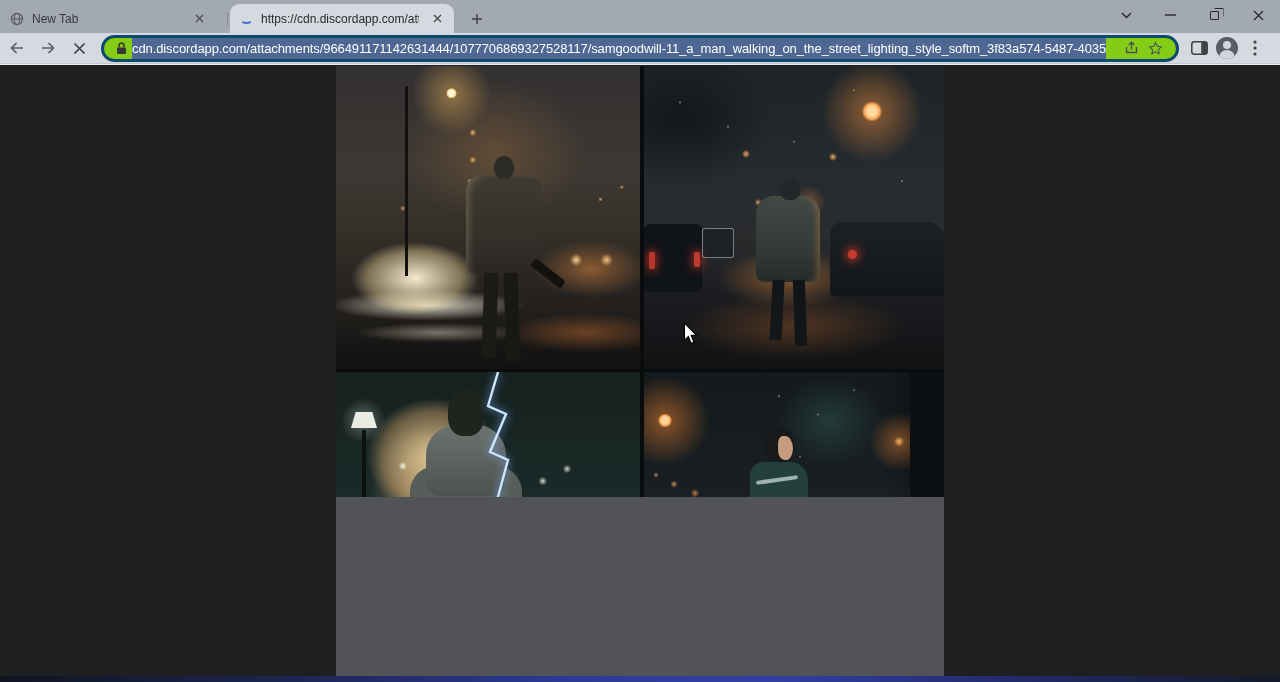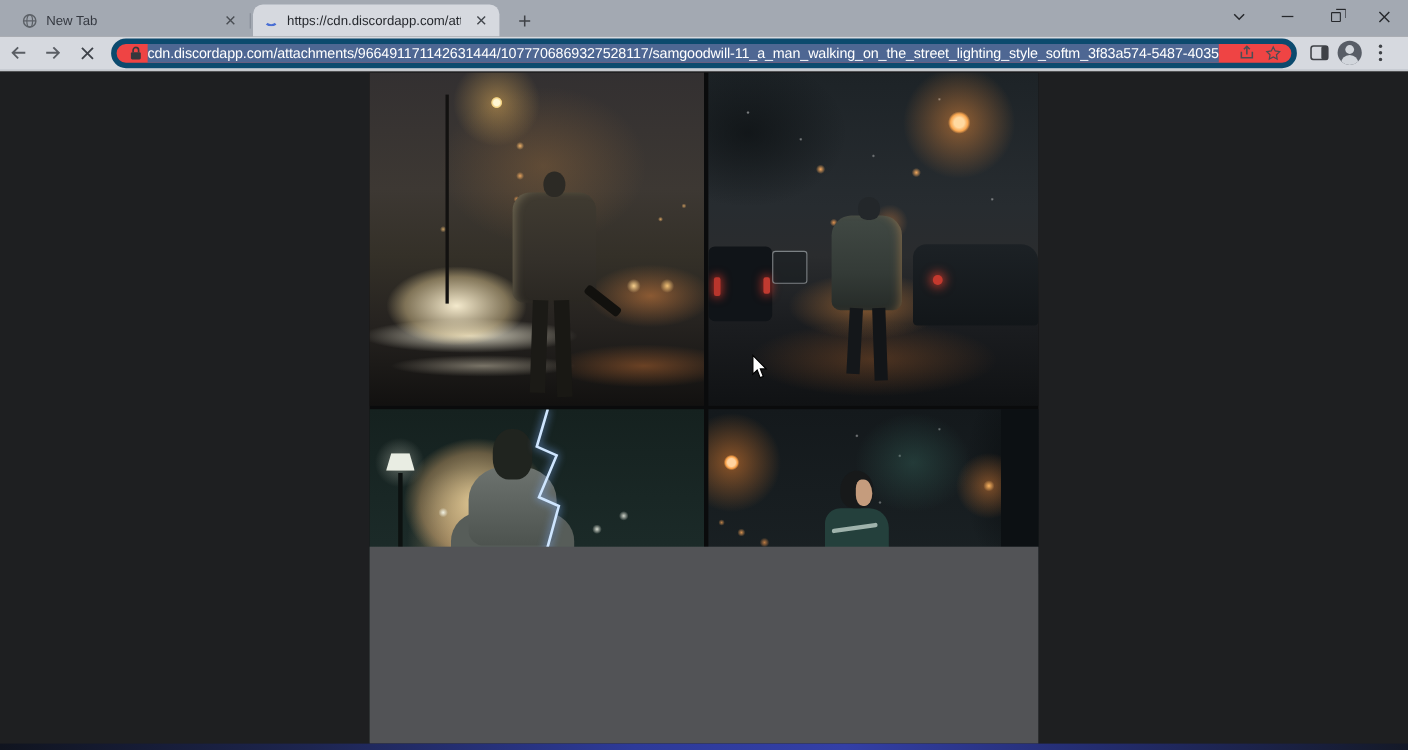--- a/index.html
+++ b/index.html
@@ -3,21 +3,21 @@
 <meta charset="utf-8">
 <style>
   * { margin:0; padding:0; box-sizing:border-box; }
   html,body { width:1280px; height:682px; overflow:hidden; background:#000;
               font-family:"Liberation Sans", sans-serif; }
   .window { position:relative; width:1280px; height:682px; overflow:hidden; background:#1e1f21; }
 
   
   .tabstrip { position:absolute; left:0; top:0; width:1280px; height:33px; background:#a3a9b2; }
   .tab { position:absolute; top:4px; height:29px; display:flex; align-items:center; }
-  .tab-inactive { left:10px; width:216px;justify-content:flex-end; }
+  .tab-inactive { left:0; width:216px;justify-content:flex-end; }
   .tab-active { left:230px; width:224px; background:#d6d9df; border-radius:9px 9px 0 0; }
   .tab .fav { margin-left:10px; flex:0 0 auto; }
   .tab-title { font-size:12px; color:#343840; margin-left:8px; white-space:nowrap; overflow:hidden; width:150px; }
   .tab-active .tab-title { color:#26292e; width:158px; }
   .tab-close { margin-left:auto; margin-right:9px; width:16px; height:16px; border-radius:8px;
                display:flex; align-items:center; justify-content:center; cursor:pointer; }
   .tab-divider { position:absolute; left:227px; top:12px; width:1px; height:14px; background:#878d97; }
   .globe { width:14px; height:14px; }
   .arc-fav { width:13px; height:11px; border:2.5px solid transparent; border-bottom-color:#4a6fd4; border-radius:50%; }
   .newtab-btn { position:absolute; left:466px; top:8px; width:22px; height:22px; border-radius:11px;
@@ -26,22 +26,22 @@
   .win-btn { width:44px; height:30px; display:flex; align-items:center; justify-content:center; cursor:pointer; }
   .restore-glyph { position:relative; width:9px; height:9px; border:1.2px solid #26282c; border-radius:1px; background:transparent; }
   .restore-glyph::before { content:""; position:absolute; left:2px; top:-4px; width:9px; height:9px;
                            border:1.2px solid #26282c; border-radius:1px; clip-path:polygon(20% 0,100% 0,100% 80%,85% 80%,85% 15%,20% 15%); }
 
   
   .toolbar { position:absolute; left:0; top:33px; width:1280px; height:31px; background:#d6d9df;
              border-bottom:1px solid #c2c6cd; display:flex; align-items:center; }
   .toolbar::after { content:""; position:absolute; left:0; bottom:-2px; width:100%; height:1px; background:#e9edf2; }
   .nav-btn { width:28px; height:28px; margin-left:3px; border-radius:14px; display:flex; align-items:center; justify-content:center; cursor:pointer; }
-  .omnibox { position:relative; margin-left:8px; width:1078px; height:27px; background:#ef4444;
-             border:5px solid #0c4a6e; border-radius:14px; display:flex; align-items:center; overflow:hidden; }
+  .omnibox { position:relative; margin-left:8px; width:1078px; height:27px; background:#84cc16;
+             border:3px solid #0c4a6e; border-radius:14px; display:flex; align-items:center; overflow:hidden; }
   .lock-wrap { flex:0 0 auto; margin-left:12px; margin-right:5px; display:flex; align-items:center; }
   .url-clip { flex:0 0 auto; width:987px; height:21px; overflow:hidden; white-space:nowrap; }
   .url-sel { display:inline-block; background:#4e6793; color:#fff; font-size:13px; letter-spacing:-0.1px;
              line-height:21px; height:21px; white-space:nowrap; }
   .omni-icon { flex:0 0 auto; width:24px; height:24px; display:flex; align-items:center; justify-content:center; cursor:pointer; }
   .right-tools { display:flex; align-items:center; margin-left:6px; }
   .tool-btn { width:28px; height:28px; display:flex; align-items:center; justify-content:center; cursor:pointer; }
   .avatar { width:22px; height:22px; border-radius:50%; background:#585d66; position:relative; overflow:hidden; }
   .avatar::before { content:""; position:absolute; left:7px; top:4px; width:8px; height:8px; border-radius:50%; background:#d2d6dc; }
   .avatar::after  { content:""; position:absolute; left:3px; top:13px; width:16px; height:10px; border-radius:8px 8px 0 0; background:#d2d6dc; }

